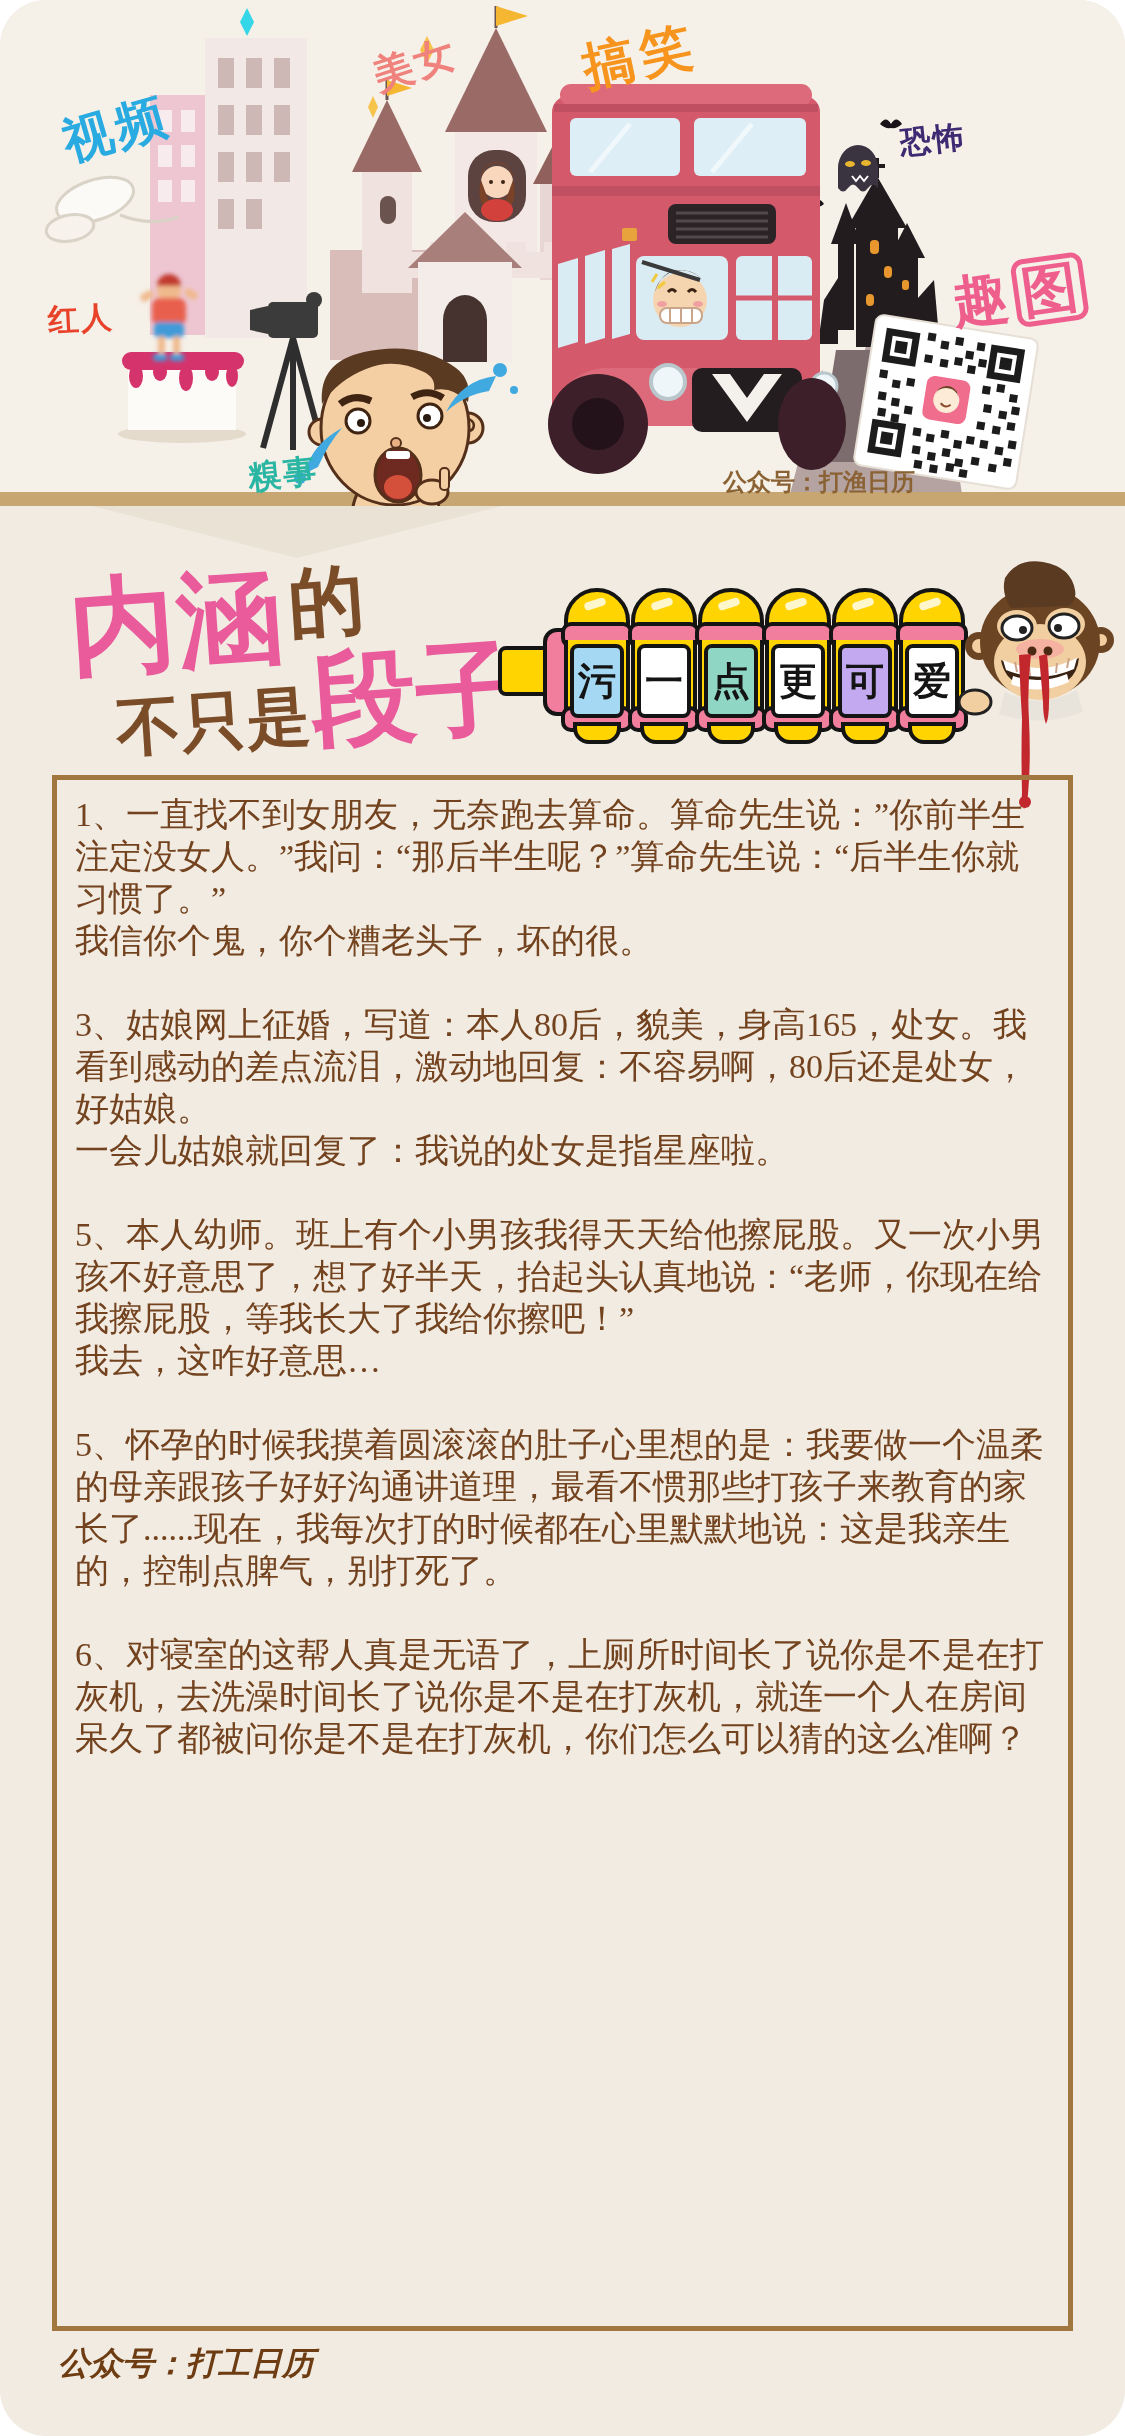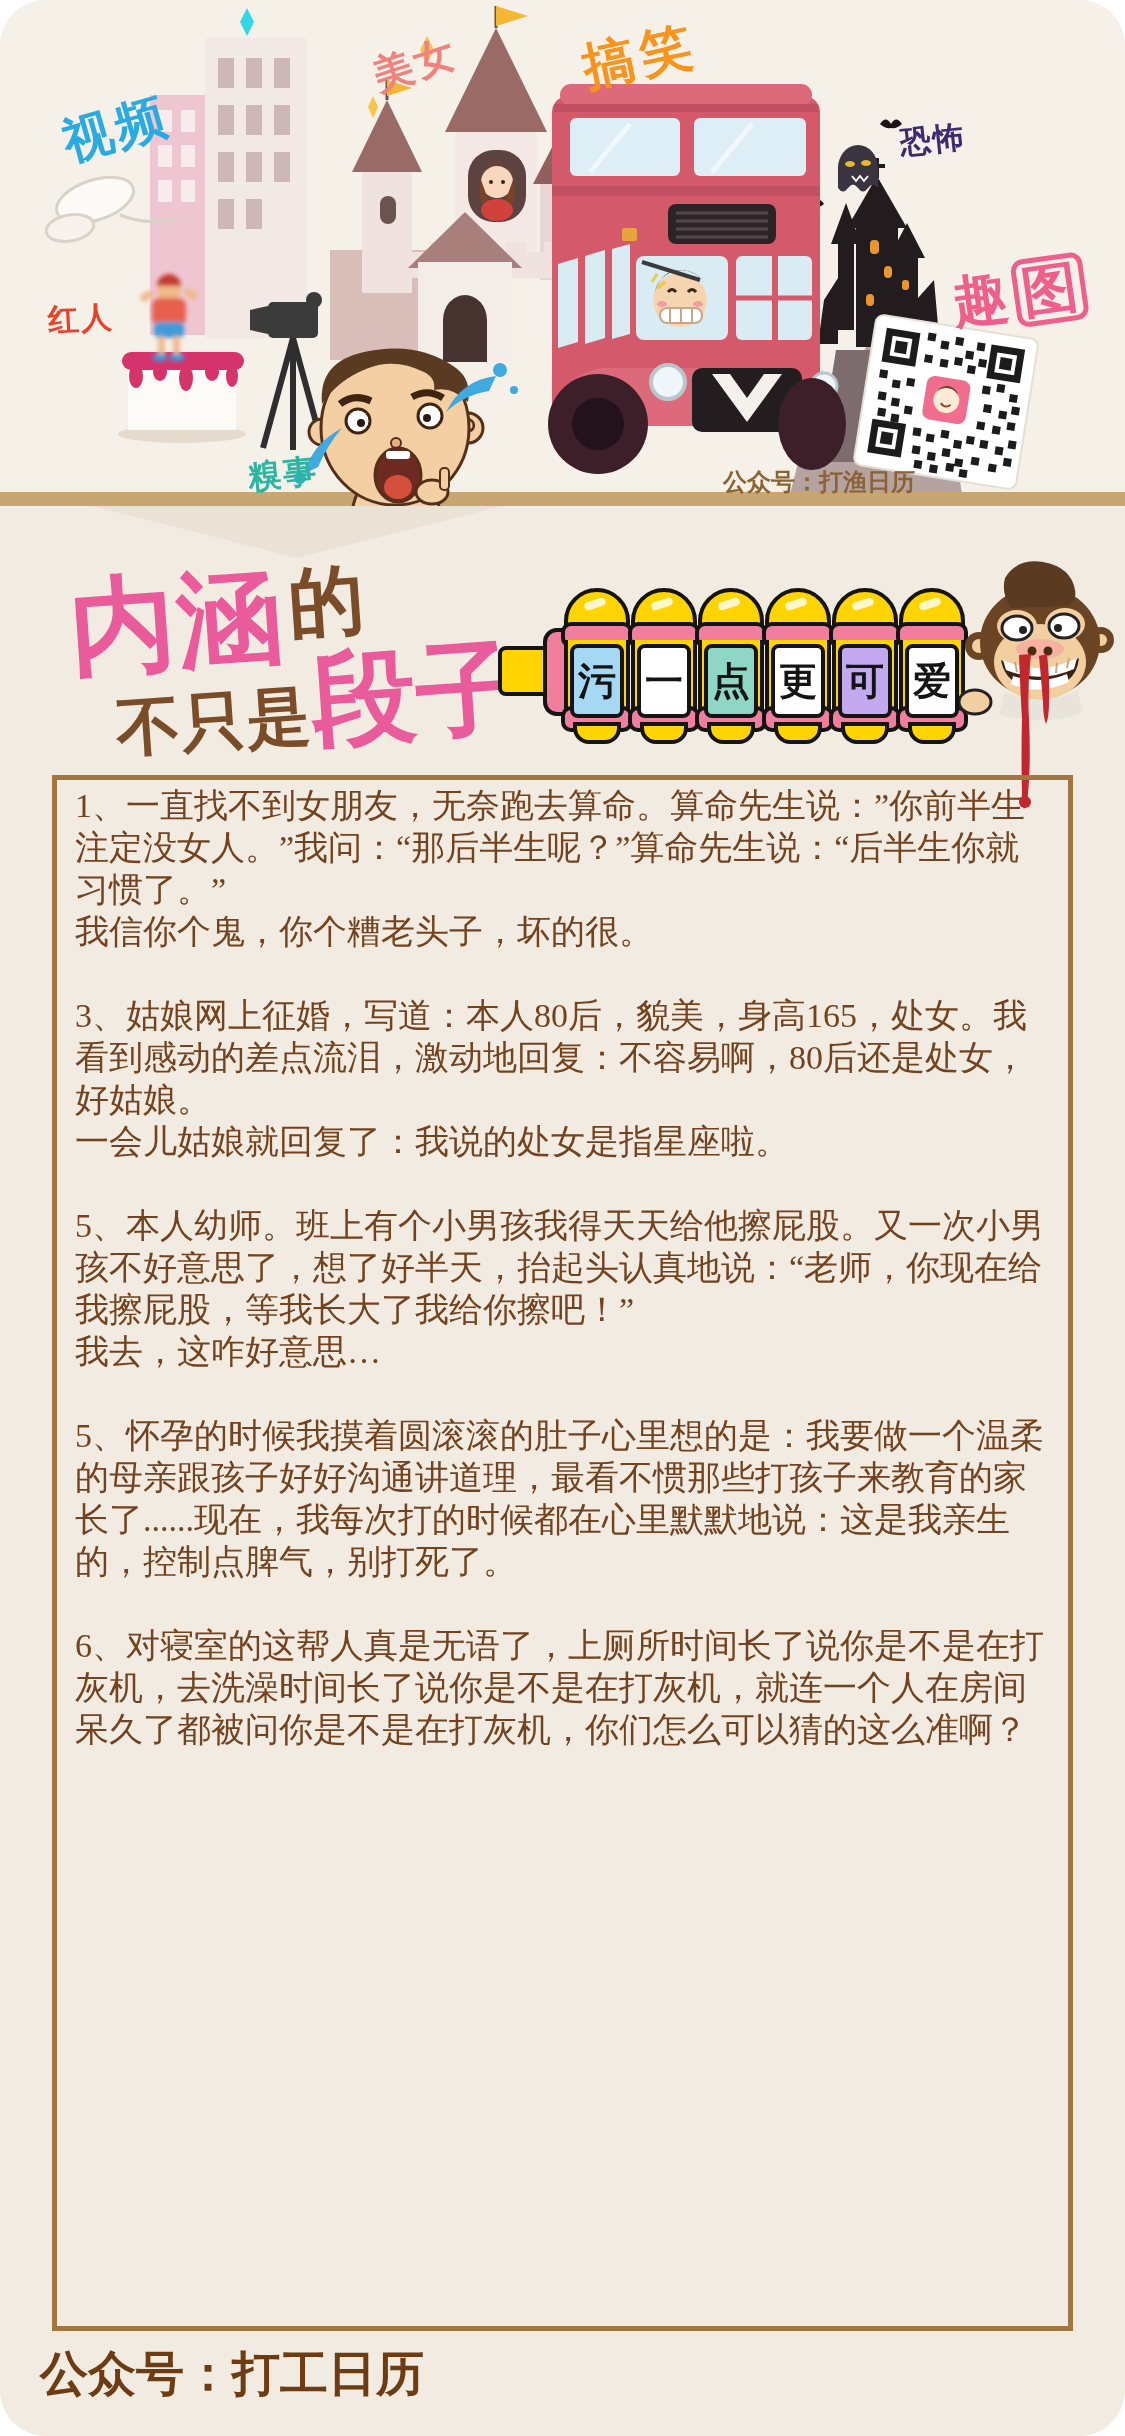--- a/index.html
+++ b/index.html
@@ -32,24 +32,24 @@
   .capsule{position:relative;width:72px;height:156px;margin-left:-5px;}
   .cap-dome{position:absolute;left:3px;right:3px;top:0;height:42px;background:#ffd400;border:4px solid #141414;border-radius:34px 34px 6px 6px;}
   .cap-shine{position:absolute;left:16px;top:8px;width:22px;height:8px;background:#fff;opacity:.8;border-radius:8px;transform:rotate(-18deg);}
   .cap-ring-t{position:absolute;left:0;right:0;top:34px;height:18px;background:#f27e9d;border:4px solid #141414;border-radius:10px;}
   .cap-body{position:absolute;left:3px;right:3px;top:52px;bottom:26px;background:#ffd400;border-left:4px solid #141414;border-right:4px solid #141414;}
   .cap-ring-b{position:absolute;left:0;right:0;bottom:12px;height:18px;background:#f27e9d;border:4px solid #141414;border-radius:10px;}
   .cap-foot{position:absolute;left:12px;right:12px;bottom:0;height:14px;background:#ffd400;border:4px solid #141414;border-radius:0 0 16px 16px;}
   .cap-label{position:absolute;left:9px;top:56px;width:46px;height:66px;border:4px solid #141414;border-radius:8px;display:flex;align-items:center;justify-content:center;font-size:38px;font-weight:bold;color:#141414;z-index:2;}
   .banner-monkey{position:absolute;left:945px;top:550px;}
   
-  .content-box{position:absolute;left:52px;top:775px;width:1021px;height:1556px;box-sizing:border-box;border:5px solid #a1773f;padding:5px 18px 0 18px;}
+  .content-box{position:absolute;left:52px;top:775px;width:1021px;height:1556px;box-sizing:border-box;border:5px solid #a1773f;padding:14px 18px 0 18px;}
   .joke{margin:0 0 42px 0;font-family:"Liberation Serif","DejaVu Serif",serif;font-size:34px;line-height:42px;color:#73431f;white-space:pre-line;text-align:left;}
   
-  .footer{position:absolute;left:0;right:0;top:2342px;display:flex;justify-content:space-between;padding:0 40px;font-weight:bold;font-size:48px;color:#6e3c12;}
+  .footer{position:absolute;left:0;right:0;top:2342px;display:flex;justify-content:space-between;padding:0 58px;font-weight:bold;font-size:32px;color:#6e3c12;font-style:italic;}
 </style>
 </head>
 <body>
 
 <div class="page">
 
   <div class="header-bg">
     <svg width="1125" height="512" viewBox="0 0 1125 512">
       <defs>
         <filter id="blur1">

